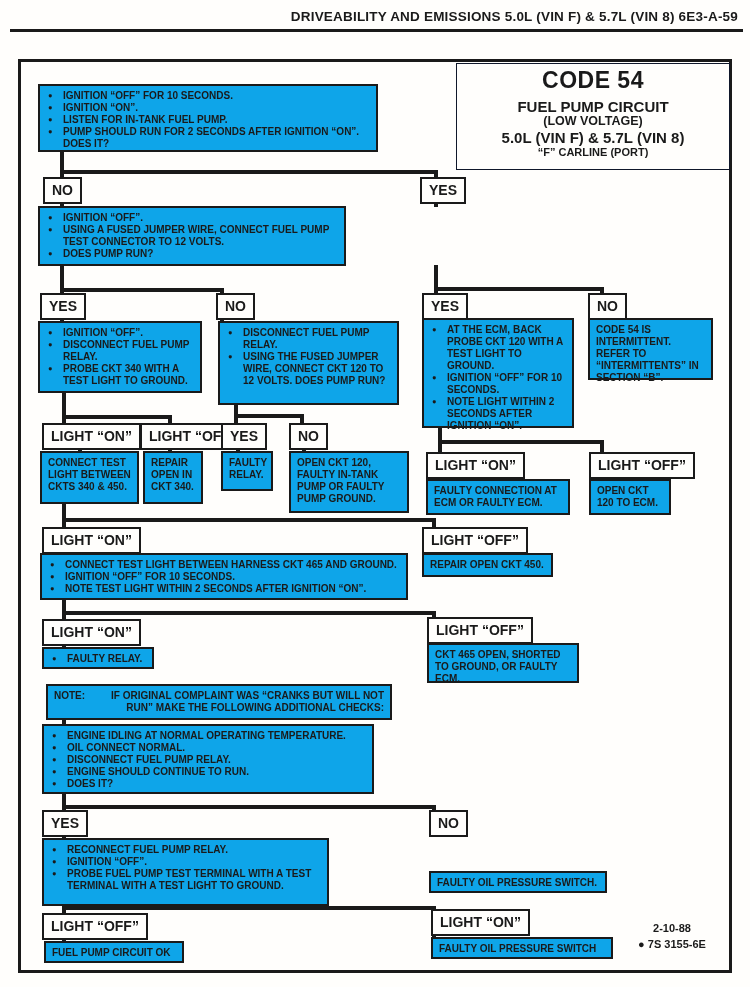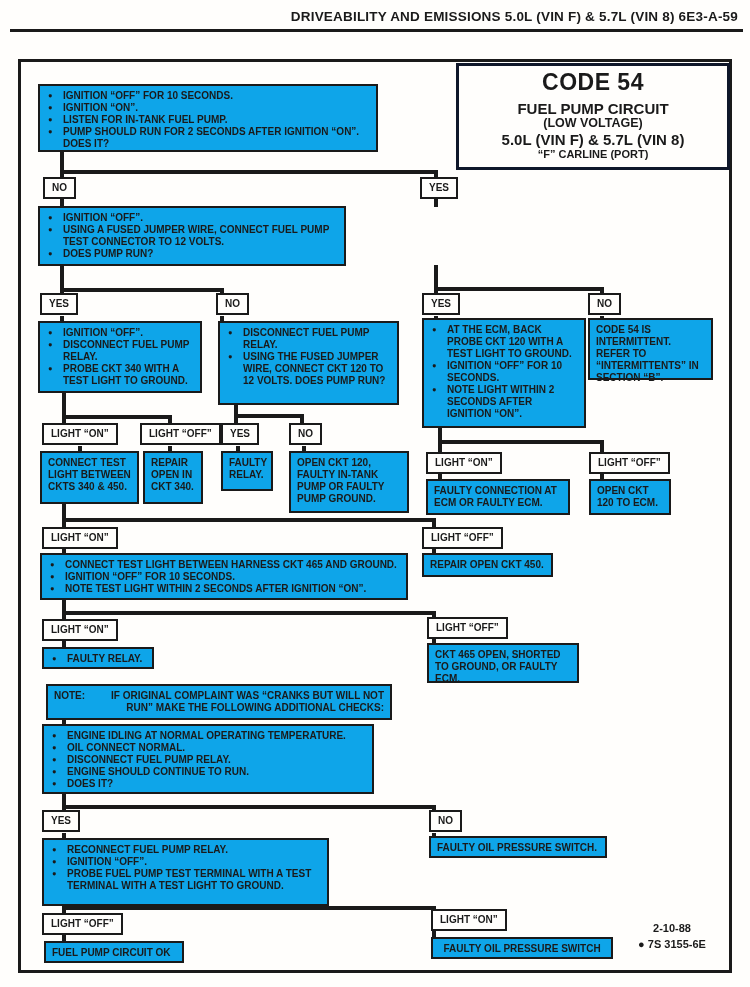--- a/index.html
+++ b/index.html
@@ -14,39 +14,39 @@
     font-size:13.5px; font-weight:bold; text-align:right; letter-spacing:0.2px;
     white-space:nowrap; z-index:2;
   }
   .header-rule { position:absolute; left:10px; top:29px; width:733px; height:3px; background:#1a1a1a; }
   .outer-frame {
     position:absolute; left:18px; top:59px; width:708px; height:908px;
     border:3px solid #1a1a1a; z-index:0; background:#fffefc;
   }
   .title-block {
     position:absolute; left:456px; top:63px; width:274px; height:107px;
-    border:3px solid #0f172a; background:#fffefc; z-index:2;
+    border:1px solid #0f172a; background:#fffefc; z-index:2;
     text-align:center; box-sizing:border-box; padding-top:3px;
   }
   .title-code { font-size:23px; font-weight:bold; letter-spacing:0.5px; line-height:1.2; }
   .title-sub1 { font-size:15px; font-weight:bold; line-height:1.15; margin-top:3px; }
   .title-sub2 { font-size:12.5px; font-weight:bold; line-height:1.1; }
   .title-sub3 { font-size:15px; font-weight:bold; line-height:1.15; }
   .title-sub4 { font-size:11px; font-weight:bold; line-height:1.15; }
   .fc-box {
     position:absolute; border:2.5px solid #1a1a1a; background:#0ea5e9; z-index:2;
     font-size:10px; font-weight:bold; line-height:1.2; box-sizing:border-box;
     padding:4px 6px;
   }
   .fc-box ul { list-style:none; margin:0; padding:0; }
   .fc-box li { position:relative; padding-left:17px; }
   .fc-box li::before { content:"\25CF"; position:absolute; left:2px; top:1px; font-size:7.5px; }
   .tag {
     position:absolute; border:2.5px solid #1a1a1a; background:#fffefc; z-index:3;
-    font-size:10px; font-weight:bold; padding:3px 7px 4px; white-space:nowrap;
+    font-size:14px; font-weight:bold; padding:3px 7px 4px; white-space:nowrap;
     box-sizing:border-box;
   }
   .note-row { display:flex; gap:10px; }
   .note-label { flex:0 0 auto; }
   .note-text { flex:1 1 auto;text-align:right; }
   .footer-block {
     position:absolute; left:622px; top:921px; width:100px; z-index:2;
     font-size:11px; font-weight:bold; text-align:center; line-height:1.45;
   }
 </style>
@@ -154,21 +154,21 @@
       </ul>
   </div>
 
   <div class="fc-box" style="left:218px;top:321px;width:181px;height:84px;">
     <ul class="bullets">
         <li>DISCONNECT FUEL PUMP RELAY.</li>
         <li>USING THE FUSED JUMPER WIRE, CONNECT CKT 120 TO 12 VOLTS. DOES PUMP RUN?</li>
       </ul>
   </div>
 
-  <div class="fc-box" style="left:422px;top:318px;width:164px;height:110px;">
+  <div class="fc-box" style="left:422px;top:318px;width:152px;height:110px;">
     <ul class="bullets">
         <li>AT THE ECM, BACK PROBE CKT 120 WITH A TEST LIGHT TO GROUND.</li>
         <li>IGNITION “OFF” FOR 10 SECONDS.</li>
         <li>NOTE LIGHT WITHIN 2 SECONDS AFTER IGNITION “ON”.</li>
       </ul>
   </div>
 
   <div class="fc-box" style="left:588px;top:318px;width:125px;height:62px;">CODE 54 IS INTERMITTENT.  REFER TO “INTERMITTENTS” IN SECTION “B”.</div>
 
   <div class="tag" style="left:42px;top:423px;">LIGHT “ON”</div>
@@ -228,26 +228,26 @@
   <div class="tag" style="left:42px;top:810px;">YES</div>
   <div class="tag" style="left:429px;top:810px;">NO</div>
 
   <div class="fc-box" style="left:42px;top:838px;width:287px;height:68px;">
     <ul class="bullets">
         <li>RECONNECT FUEL PUMP RELAY.</li>
         <li>IGNITION “OFF”.</li>
         <li>PROBE FUEL PUMP TEST TERMINAL WITH A TEST TERMINAL WITH A TEST LIGHT TO GROUND.</li>
       </ul>
   </div>
-  <div class="fc-box" style="left:429px;top:836px;width:178px;height:22px;white-space:nowrap;">FAULTY OIL PRESSURE SWITCH.</div>
+  <div class="fc-box" style="left:429px;top:871px;width:178px;height:22px;white-space:nowrap;">FAULTY OIL PRESSURE SWITCH.</div>
 
   <div class="tag" style="left:42px;top:913px;">LIGHT “OFF”</div>
   <div class="tag" style="left:431px;top:909px;">LIGHT “ON”</div>
 
   <div class="fc-box" style="left:44px;top:941px;width:140px;height:22px;white-space:nowrap;">FUEL PUMP CIRCUIT OK</div>
-  <div class="fc-box" style="left:431px;top:937px;width:182px;height:22px;white-space:nowrap;text-align:center;">FAULTY OIL PRESSURE SWITCH</div>
+  <div class="fc-box" style="left:431px;top:937px;width:182px;height:22px;white-space:nowrap;">FAULTY OIL PRESSURE SWITCH</div>
 
   <div class="footer-block">
     <div>2-10-88</div>
     <div>● 7S 3155-6E</div>
   </div>
 
 </div>
 
 </body></html>

